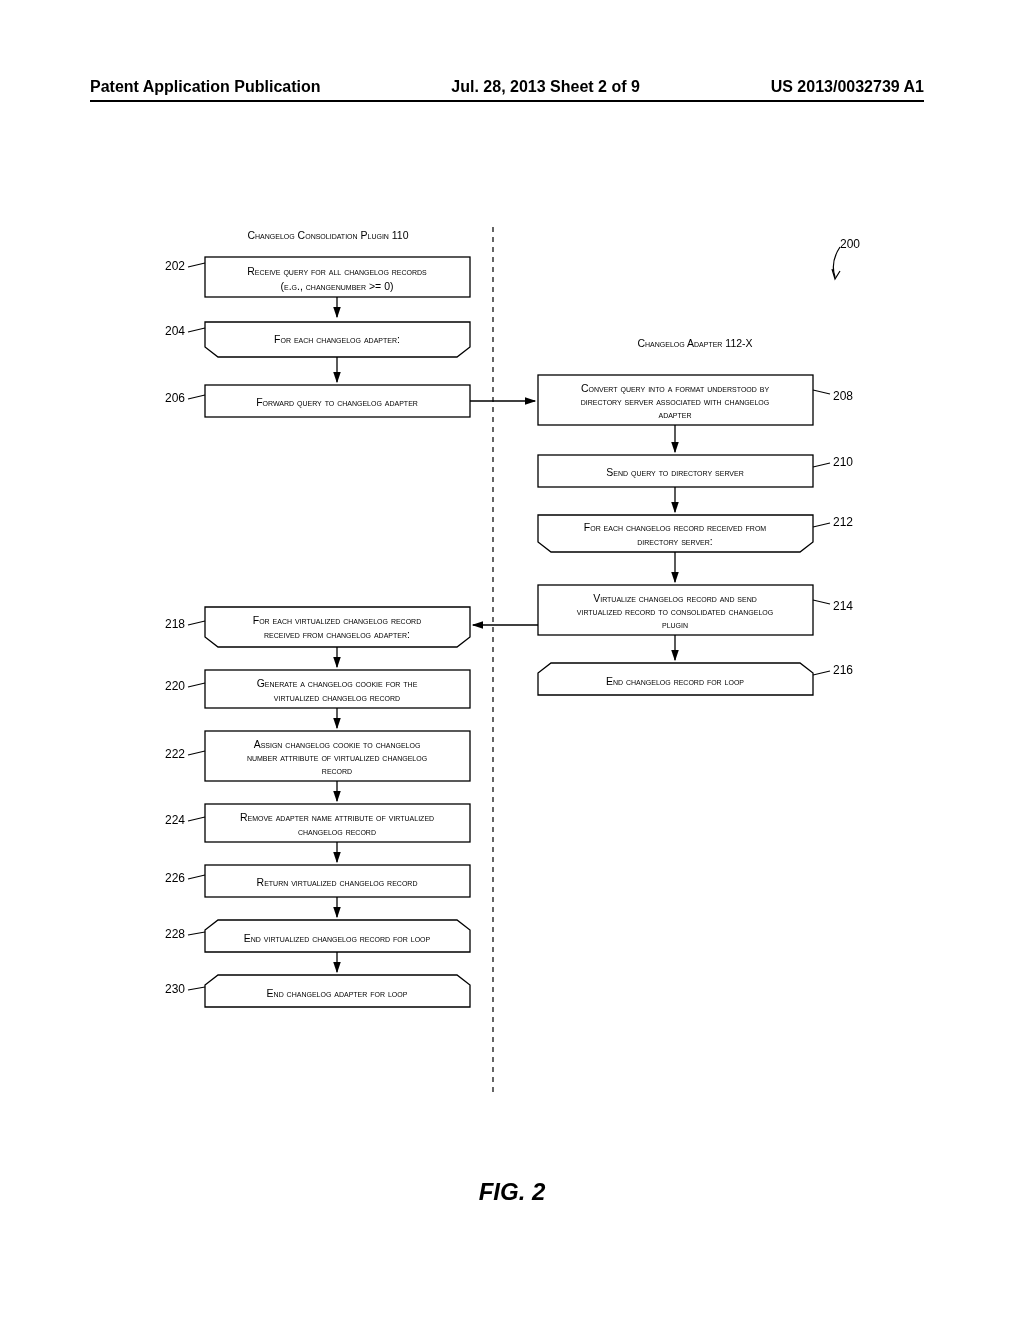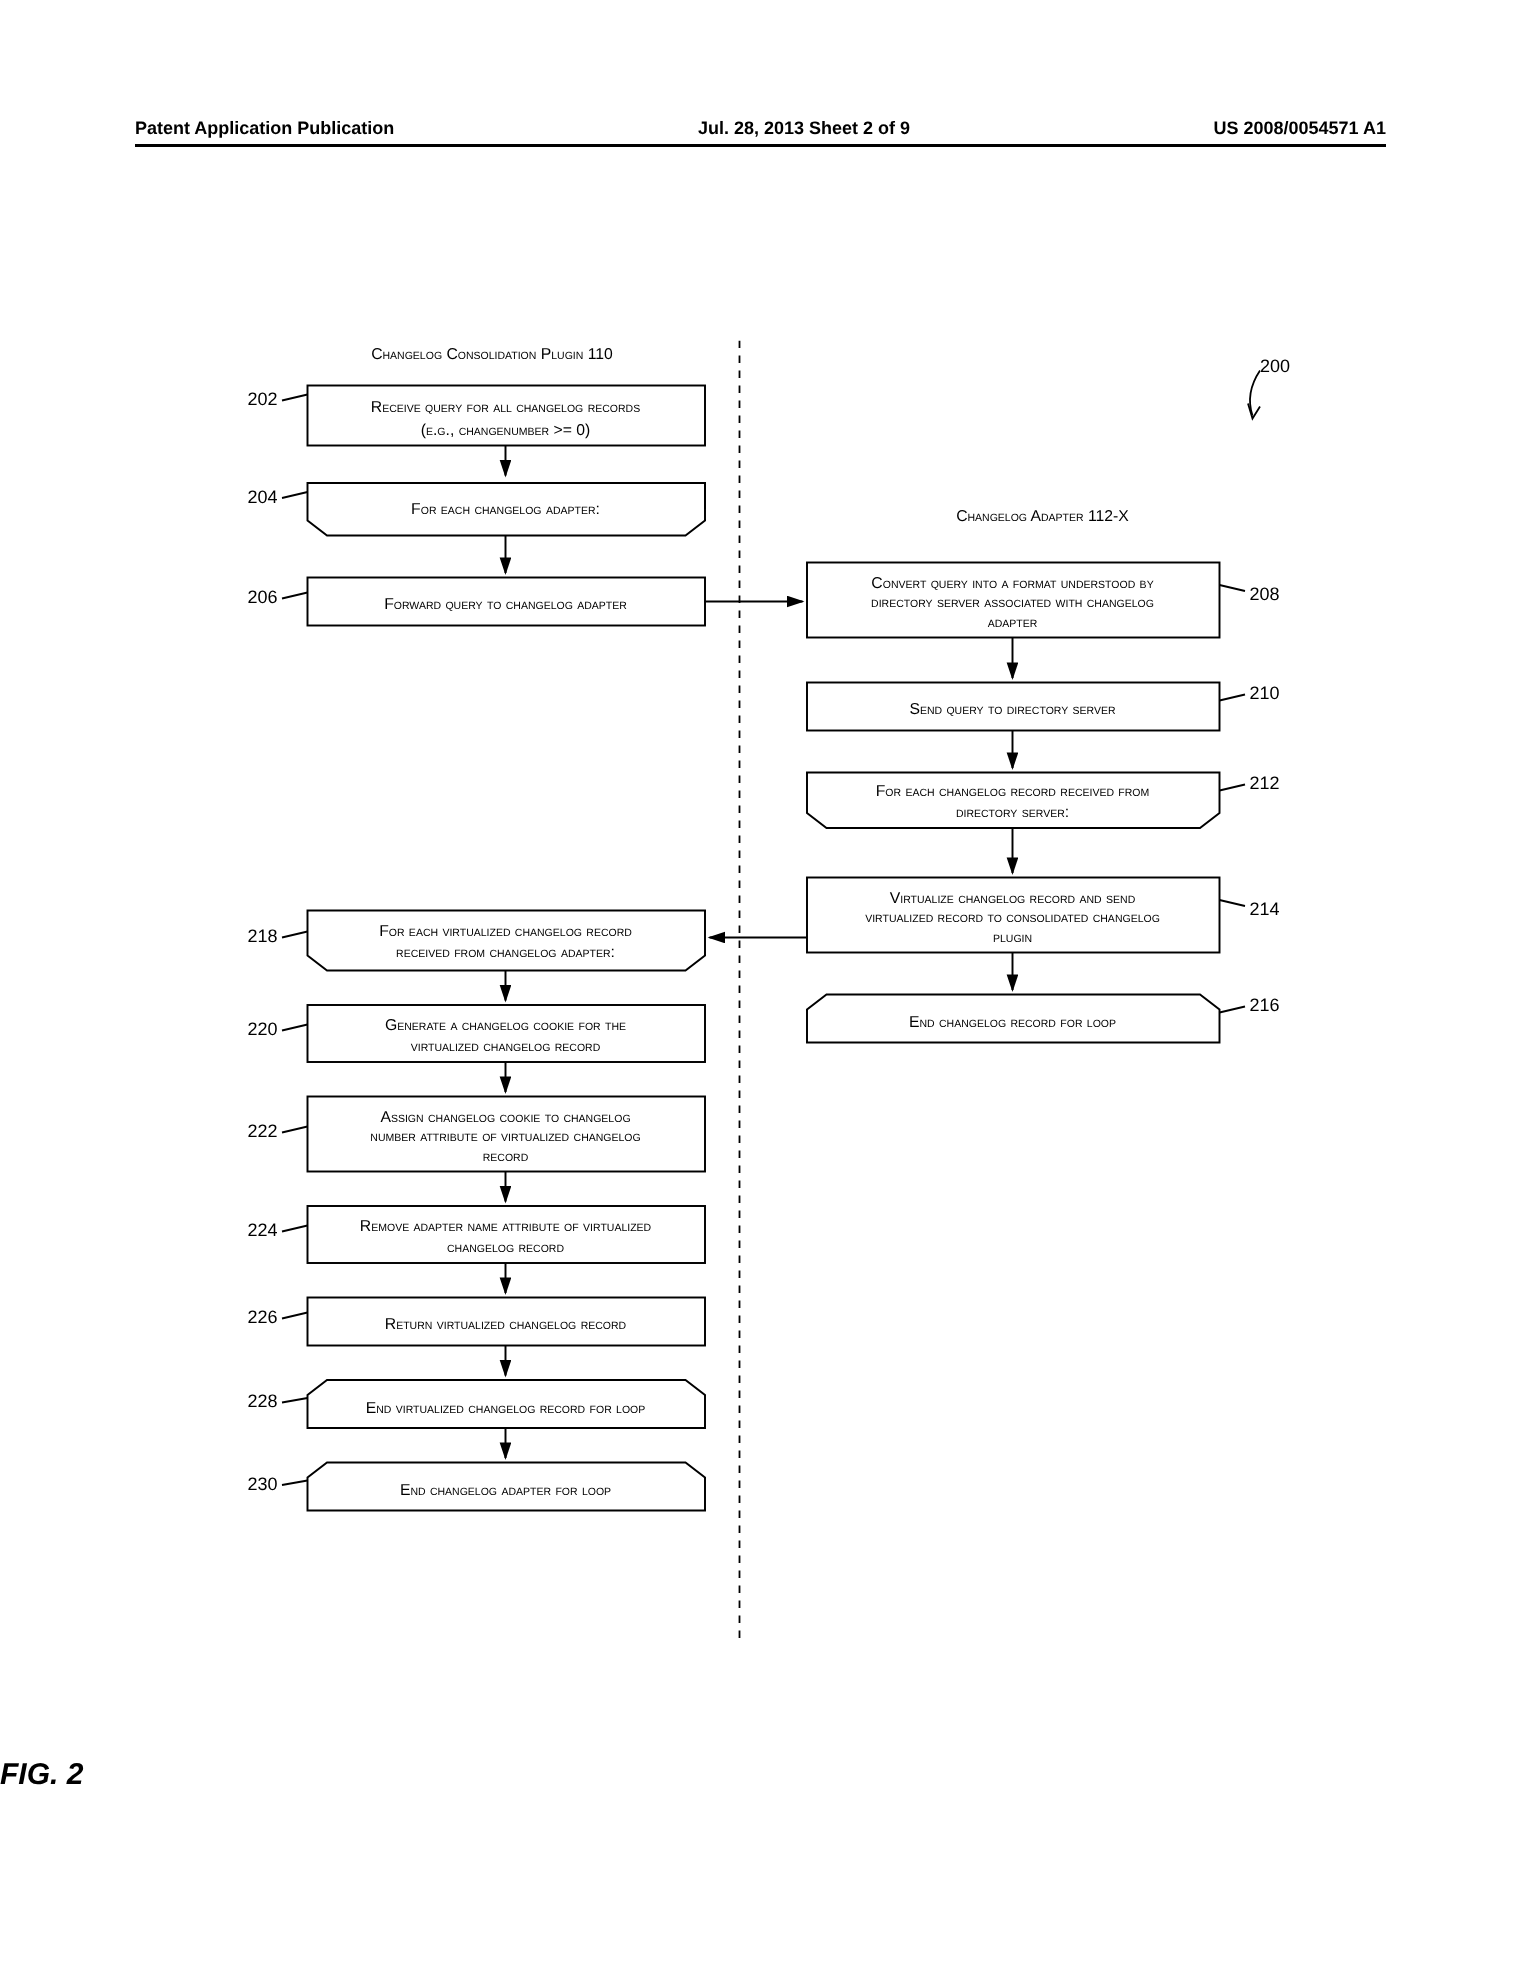--- a/index.html
+++ b/index.html
@@ -14,38 +14,39 @@
     position: relative;
     background: #fff;
   }
   .header {
     position: absolute;
     top: 78px;
     left: 90px;
     right: 100px;
     display: flex;
     justify-content: space-between;
-    font-size: 12px;
+    font-size: 16px;
     font-weight: bold;
     border-bottom: 2px solid #000;
     padding-bottom: 4px;
   }
   .diagram {
     position: absolute;
     top: 227px;
     left: 140px;
     width: 750px;
     height: 880px;
   }
   .fig-label {
     position: absolute;
-    bottom: 125px;
+    bottom: 114px;
     left: 0;
     right: 0;
-    font-size: 20px;
+    text-align: center;
+    font-size: 24px;
     font-weight: bold;
     font-style: italic;
   }
   svg { display: block; }
   .box-text {
     font-family: Arial, sans-serif;
     font-size: 10.5px;
     font-variant: small-caps;
     text-anchor: middle;
     dominant-baseline: middle;
@@ -64,21 +65,21 @@
   }
 </style>
 </head>
 <body>
 
 <div class="page">
 
   <div class="header">
     <span>Patent Application Publication</span>
     <span>Jul. 28, 2013  Sheet 2 of 9</span>
-    <span>US 2008/0054571 A1</span>
+    <span>US 2013/0032739 A1</span>
   </div>
 
   <div class="diagram">
     <svg width="750" height="880" viewBox="0 0 750 880">
       <defs>
         <marker id="arrow" markerWidth="10" markerHeight="10" refX="8" refY="3" orient="auto">
           <path d="M0,0 L0,6 L9,3 z" fill="#000"></path>
         </marker>
       </defs>
 

